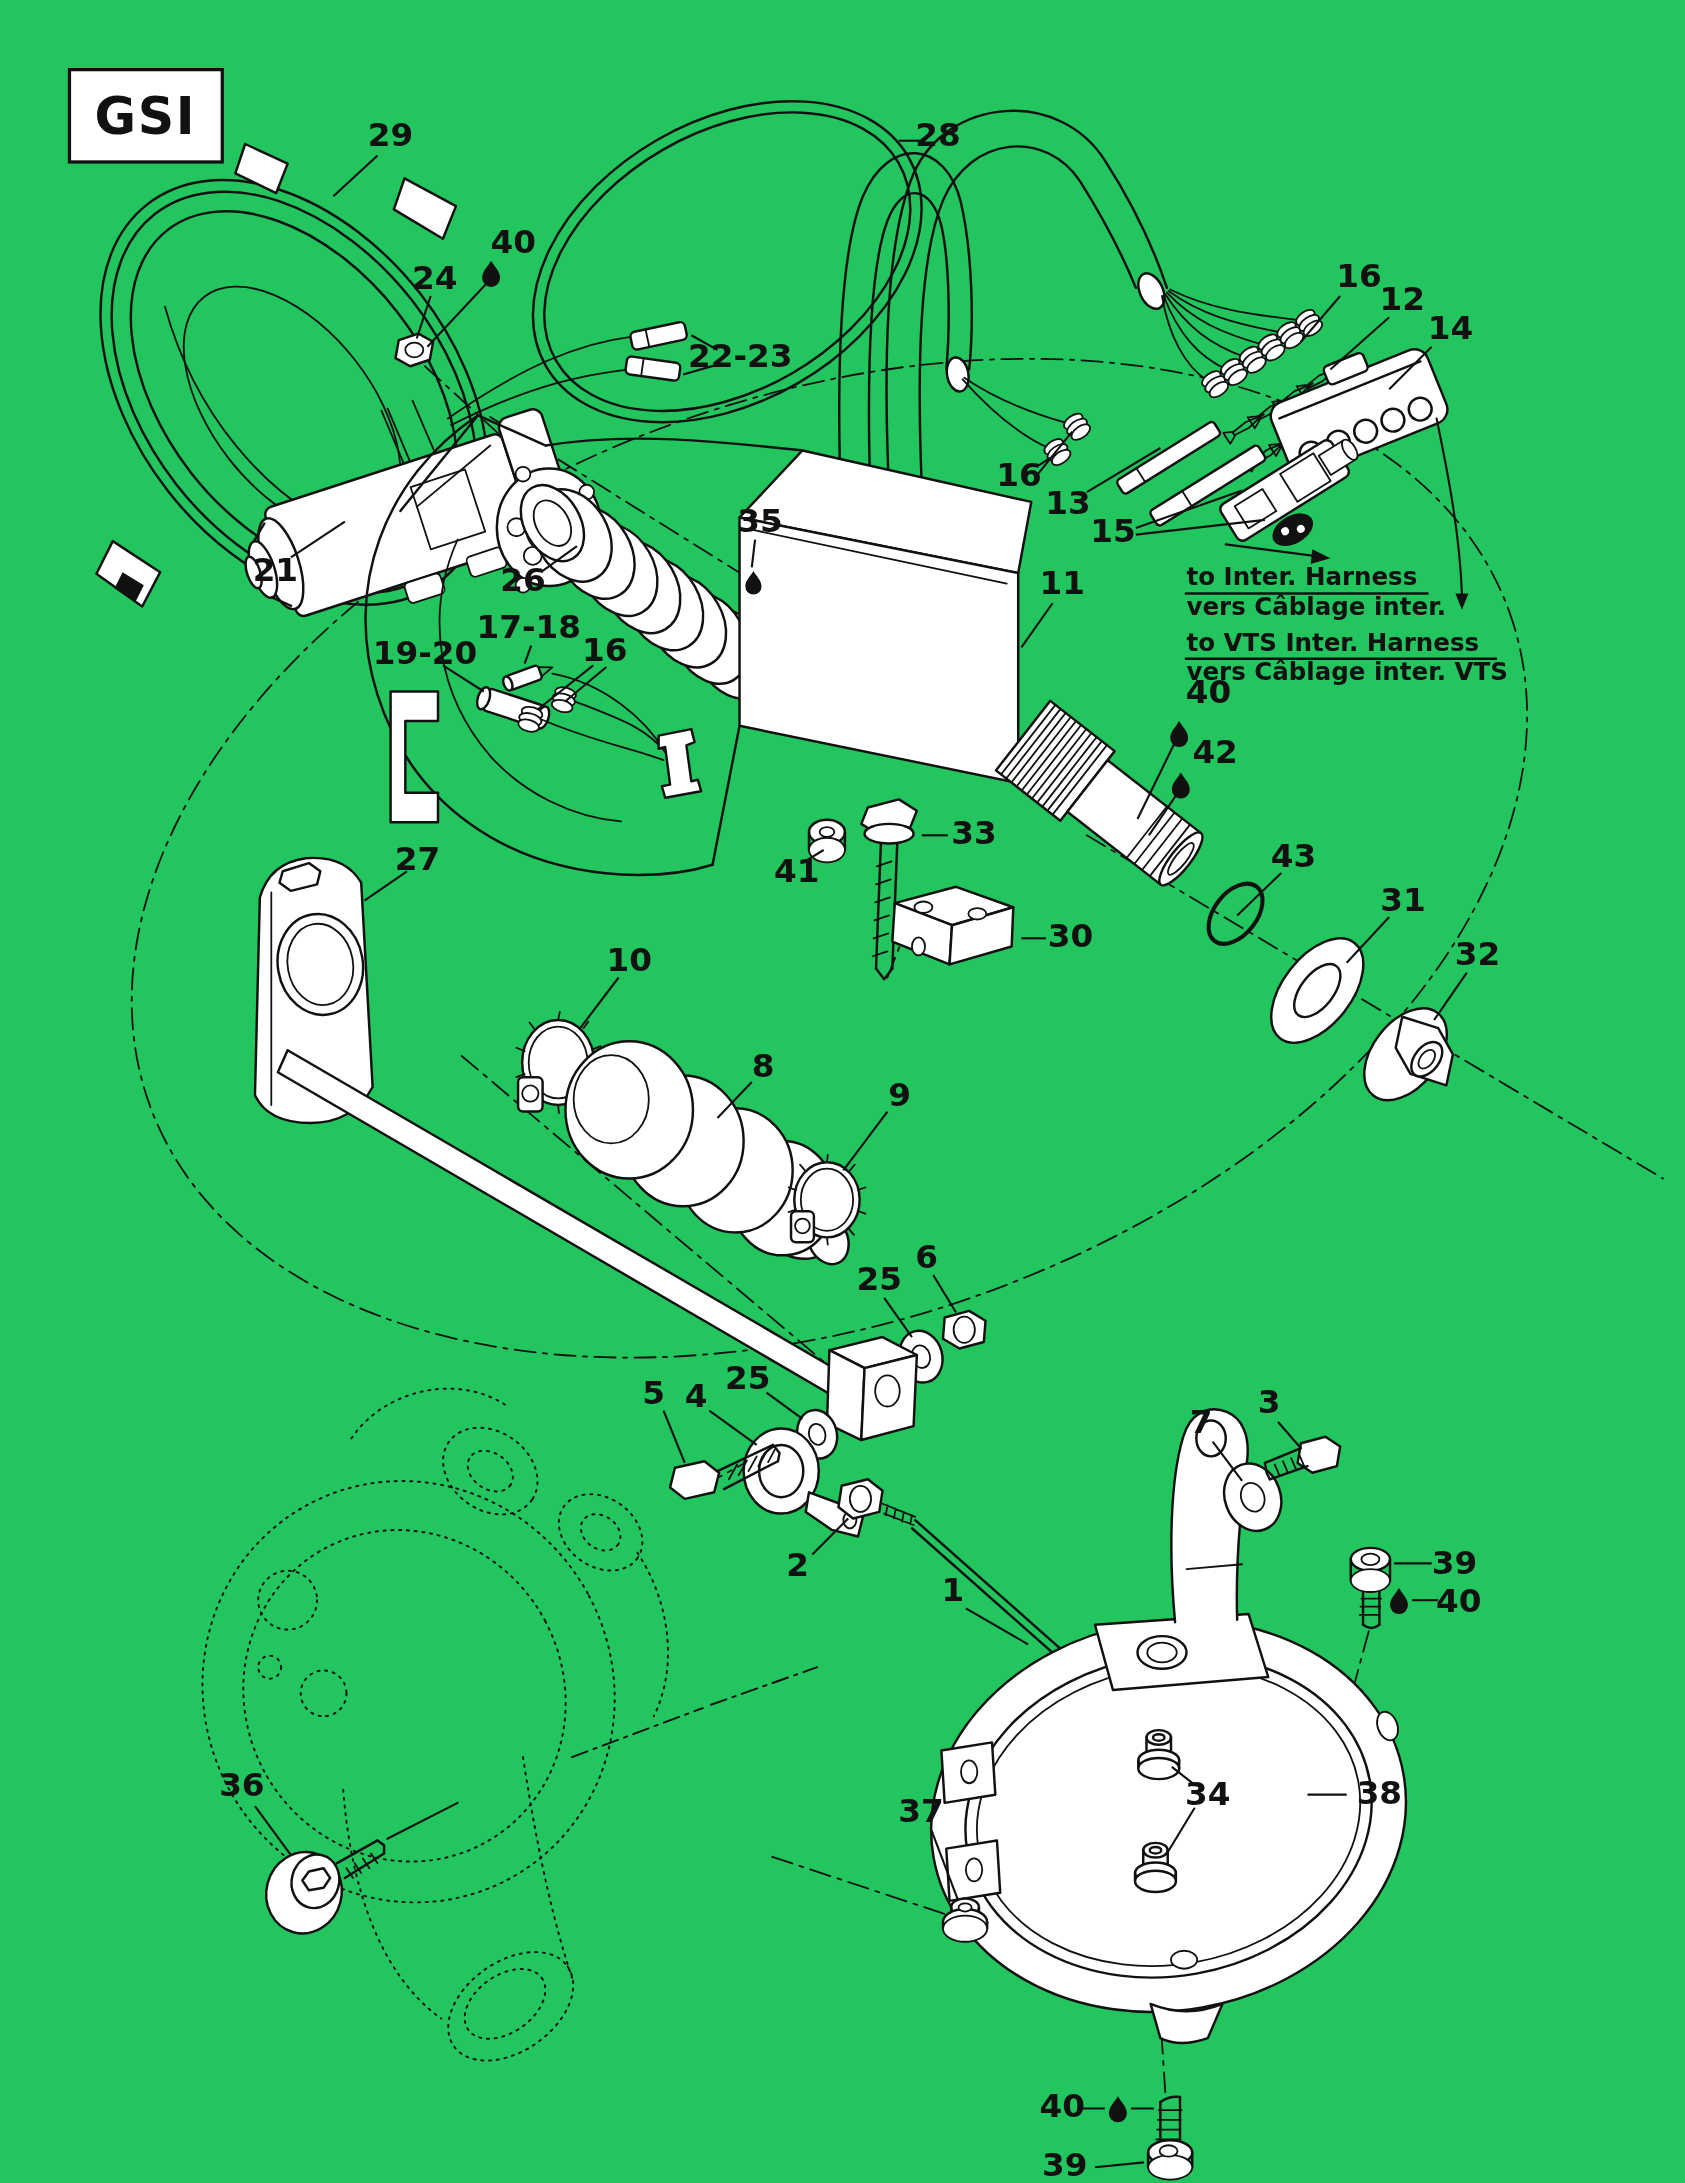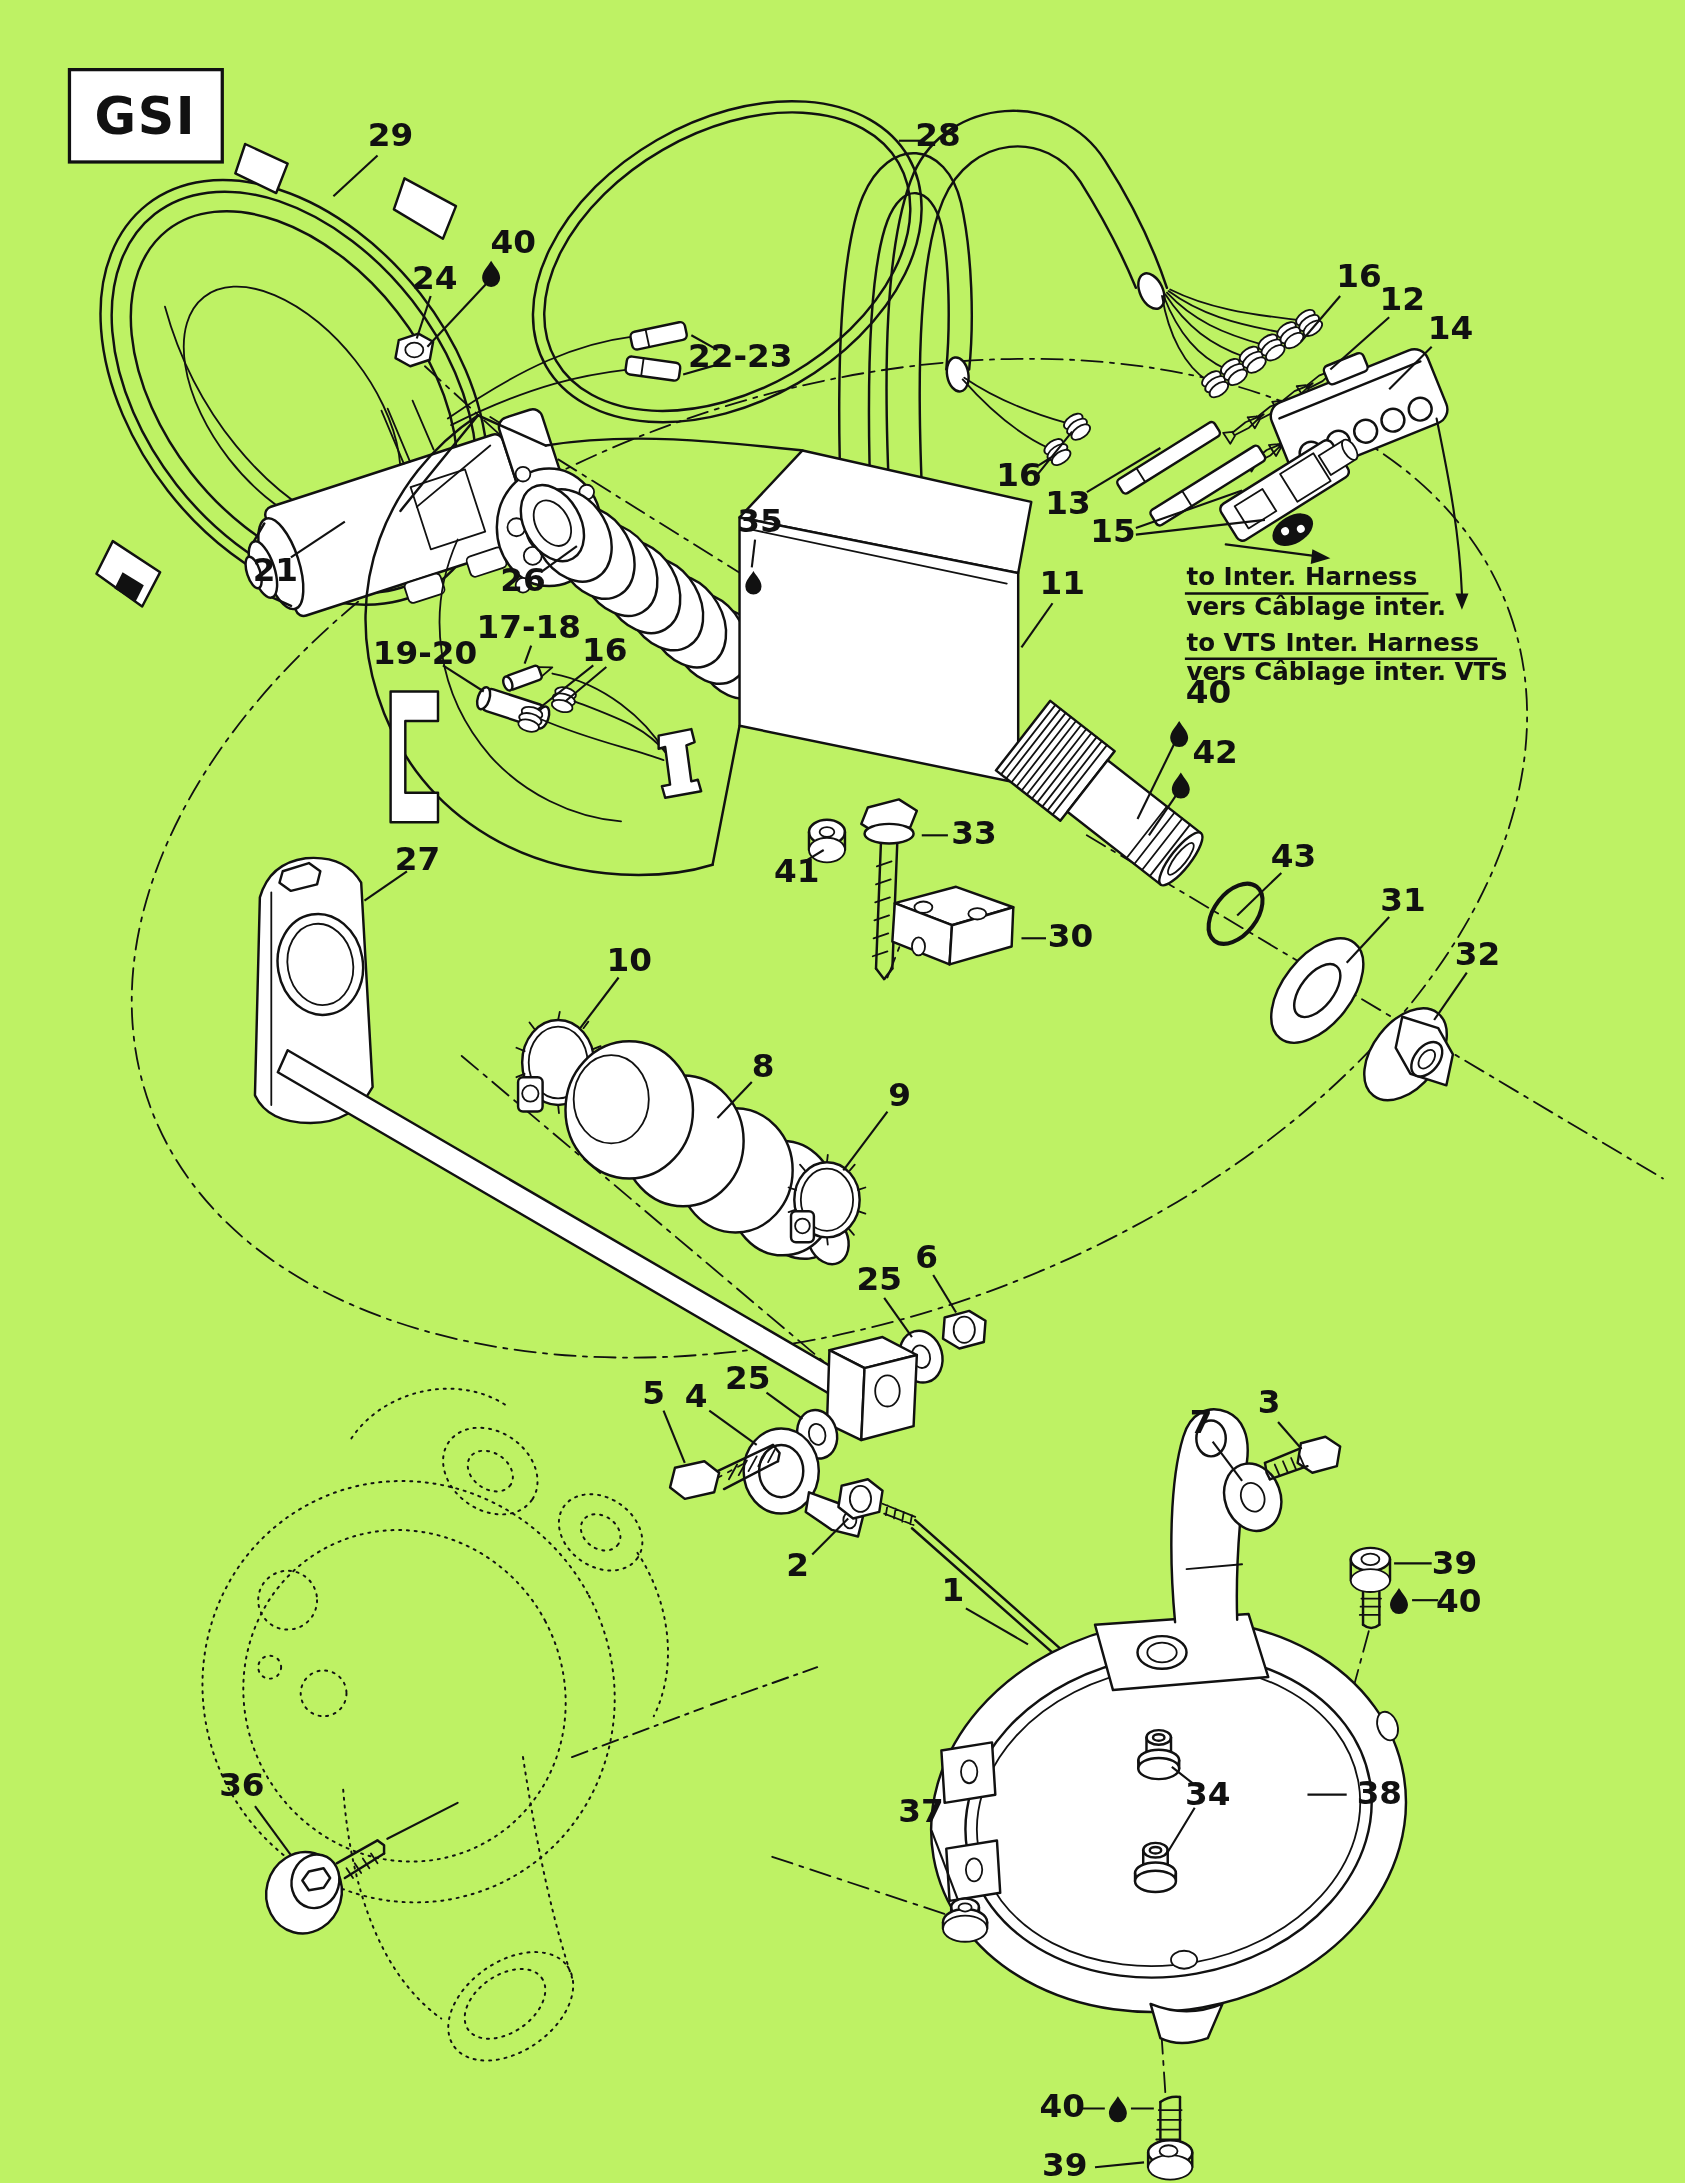--- a/index.html
+++ b/index.html
@@ -1,16 +1,16 @@
 <!DOCTYPE html>
 <html style="font-size:13px"><head>
 <meta charset="utf-8">
 <style>
   html,body{margin:0;padding:0;background:#fff;}
-  #stage{position:relative;width:1685px;height:2183px;background:#bef264;}
+  #stage{position:relative;width:1685px;height:2183px;background:#22c55e;}
   svg{display:block}
   .ln{stroke:#111;fill:none;stroke-width:3;stroke-linecap:round;stroke-linejoin:round}
   .fw{stroke:#111;fill:#fff;stroke-width:3;stroke-linejoin:round}
   .thin{stroke-width:2.2}
   .lead{stroke:#111;stroke-width:2.6;fill:none}
   .thick{stroke-width:5}
   .dd{stroke-dasharray:26 9 5 9}
   .ghost{stroke:#111;fill:none;stroke-width:2.4;stroke-dasharray:2.5 7;stroke-linecap:round}
   .blk{fill:#111;stroke:none}
   .callout{font:700 40px "DejaVu Sans","Liberation Sans",sans-serif;fill:#111}

